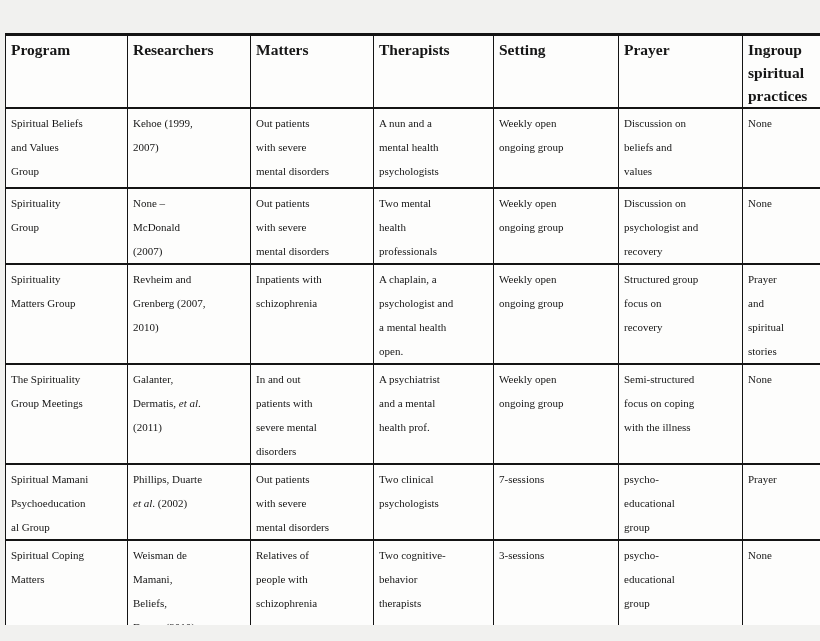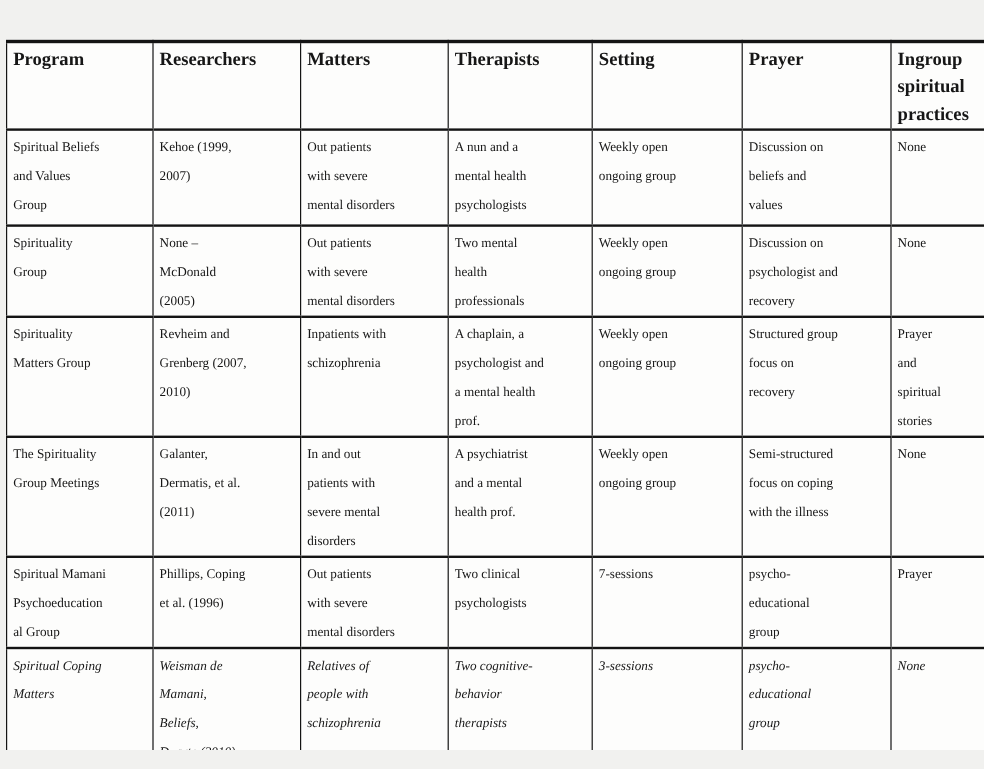--- a/index.html
+++ b/index.html
@@ -43,30 +43,30 @@
     font-size: 15.5px;
     font-weight: bold;
     line-height: 23px;
     border-bottom: 2.5px solid #141414;
   }
   td {
     font-size: 11px;
     line-height: 24px;
     border-bottom: 2px solid #141414;
   }
-  tbody tr:last-child td { border-bottom: none; font-style: italic; }
+  tbody tr:last-child td { border-bottom: none; }
   thead tr { height: 68px; }
   tbody tr:nth-child(1) { height: 80px; }
   tbody tr:nth-child(2) { height: 76px; }
   tbody tr:nth-child(3) { height: 100px; }
   tbody tr:nth-child(4) { height: 100px; }
   tbody tr:nth-child(5) { height: 75px; }
   tbody tr:nth-child(6) { height: 93px; }
   .ln { white-space: nowrap; }
-  .it { }
+  .it { font-style: italic; }
 </style>
 </head>
 <body>
 
 <div class="table-clip">
   <table class="programs">
     <colgroup>
       <col class="c0">
         <col class="c1">
         <col class="c2">
@@ -121,21 +121,21 @@
           </td>
         </tr>
         <tr>
           <td>
             <div class="ln"><span>Spirituality</span></div>
             <div class="ln"><span>Group</span></div>
           </td>
           <td>
             <div class="ln"><span>None –</span></div>
             <div class="ln"><span>McDonald</span></div>
-            <div class="ln"><span>(2005)</span></div>
+            <div class="ln"><span>(2007)</span></div>
           </td>
           <td>
             <div class="ln"><span>Out patients</span></div>
             <div class="ln"><span>with severe</span></div>
             <div class="ln"><span>mental disorders</span></div>
           </td>
           <td>
             <div class="ln"><span>Two mental</span></div>
             <div class="ln"><span>health</span></div>
             <div class="ln"><span>professionals</span></div>
@@ -164,21 +164,21 @@
             <div class="ln"><span>2010)</span></div>
           </td>
           <td>
             <div class="ln"><span>Inpatients with</span></div>
             <div class="ln"><span>schizophrenia</span></div>
           </td>
           <td>
             <div class="ln"><span>A chaplain, a</span></div>
             <div class="ln"><span>psychologist and</span></div>
             <div class="ln"><span>a mental health</span></div>
-            <div class="ln"><span>prof.</span></div>
+            <div class="ln"><span>open.</span></div>
           </td>
           <td>
             <div class="ln"><span>Weekly open</span></div>
             <div class="ln"><span>ongoing group</span></div>
           </td>
           <td>
             <div class="ln"><span>Structured group</span></div>
             <div class="ln"><span>focus on</span></div>
             <div class="ln"><span>recovery</span></div>
           </td>
@@ -223,22 +223,22 @@
             <div class="ln"><span>None</span></div>
           </td>
         </tr>
         <tr>
           <td>
             <div class="ln"><span>Spiritual Mamani</span></div>
             <div class="ln"><span>Psychoeducation</span></div>
             <div class="ln"><span>al Group</span></div>
           </td>
           <td>
-            <div class="ln"><span>Phillips, Coping</span></div>
-            <div class="ln"><span class="it">et al</span><span>. (1996)</span></div>
+            <div class="ln"><span>Phillips, Duarte</span></div>
+            <div class="ln"><span class="it">et al</span><span>. (2002)</span></div>
           </td>
           <td>
             <div class="ln"><span>Out patients</span></div>
             <div class="ln"><span>with severe</span></div>
             <div class="ln"><span>mental disorders</span></div>
           </td>
           <td>
             <div class="ln"><span>Two clinical</span></div>
             <div class="ln"><span>psychologists</span></div>
           </td>

